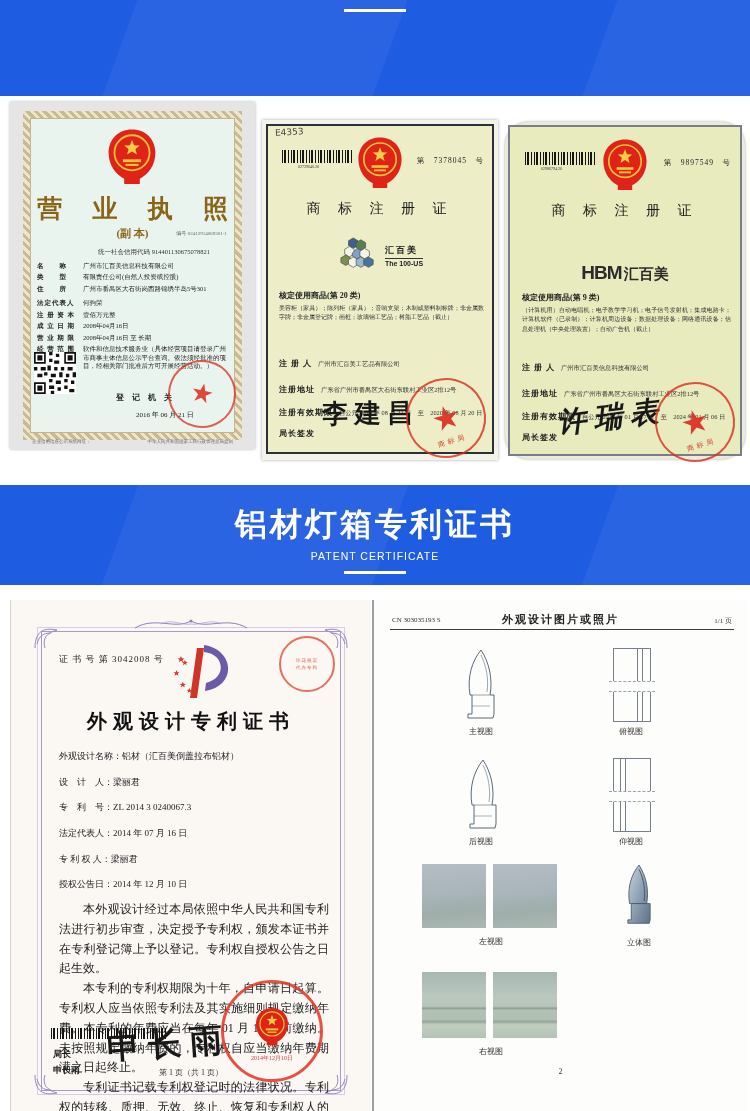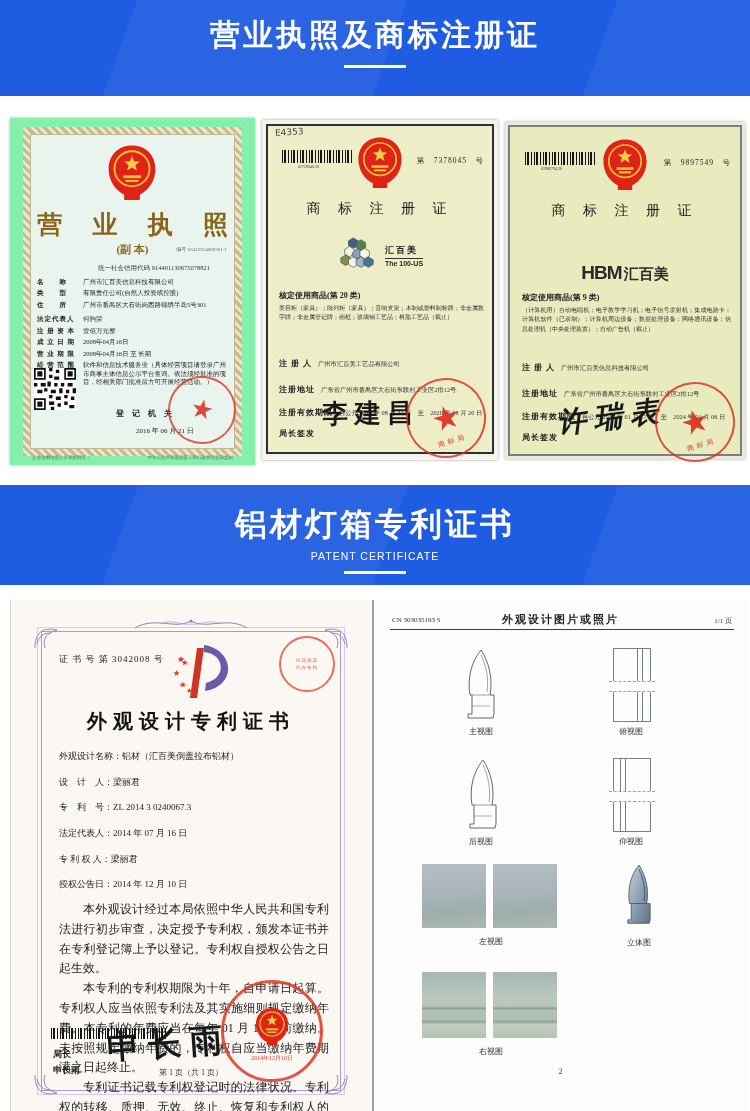--- a/index.html
+++ b/index.html
@@ -16,21 +16,21 @@
           background:rgba(255,255,255,.05);transform:skewX(-20deg);}
   #banner1{top:0;height:96px;}
   #banner2{top:485px;height:100px;}
   .banner .t{position:relative;z-index:2;font-weight:bold;letter-spacing:3px;}
   #banner1 .t{font-size:30px;margin-top:15px;}
   #banner2 .t{font-size:32px;margin-top:18px;}
   .banner .s{position:relative;z-index:2;font-size:10.5px;letter-spacing:1px;margin-top:3px;}
   .banner .bar{position:relative;z-index:2;width:62px;height:3px;background:#fff;margin:9px auto 0;}
 
   
-  #license{position:absolute;left:10px;top:118px;width:245px;height:347px;background:#86efac;
+  #license{position:absolute;left:10px;top:102px;width:245px;height:347px;background:#e5e5e5;
            box-shadow:0 0 3px rgba(0,0,0,.3);}
   .lace{position:absolute;left:13px;right:13px;top:9px;bottom:9px;
         background:repeating-linear-gradient(45deg,#c9bb91 0 3px,#ece4cd 3px 6px);}
   .lace-in{position:absolute;left:20px;right:20px;top:16px;bottom:16px;background:#eaf4ee;
         border:1px solid #c4b68c;}
   .l-emblem{left:96px;top:26px;width:52px;height:60px;}
   .l-title{left:0;top:90px;width:100%;text-align:center;font-size:25px;font-weight:bold;
            color:#8a6418;letter-spacing:12px;text-indent:12px;}
   .l-copy{left:0;top:124px;width:100%;text-align:center;font-size:11px;font-weight:bold;color:#8a6418;}
   .l-serial{right:28px;top:128px;font-size:5px;color:#666;}
@@ -43,21 +43,21 @@
   .l-qr{left:24px;top:250px;width:42px;height:42px;}
   .l-registrar{left:106px;top:290px;font-size:8px;font-weight:bold;letter-spacing:3px;}
   .l-date{left:126px;top:308px;font-size:7px;}
   .l-foot{left:22px;right:22px;bottom:5px;display:flex;justify-content:space-between;
           font-size:4.5px;color:#666;}
 
   
   .tmcert{position:absolute;box-shadow:0 0 3px rgba(0,0,0,.35);}
   #tm1{left:262px;top:120px;width:236px;height:340px;background:#f4f3ea;}
   #tm1 .paper{position:absolute;left:4px;right:4px;top:4px;bottom:6px;border:2px solid #2a3138;background:#edeec8;}
-  #tm2{left:505px;top:122px;width:240px;height:337px;background:#eceada;}
+  #tm2{left:505px;top:122px;width:240px;height:337px;background:#eceada;border-radius:24px;}
   #tm2 .paper{position:absolute;left:3px;right:3px;top:3px;bottom:3px;border:2px solid #797f86;background:#e8ebbe;}
   .hand{left:13px;top:7px;font-size:9px;font-family:"DejaVu Sans",sans-serif;color:#444;transform:rotate(-3deg);}
   .bc{background:repeating-linear-gradient(90deg,#151515 0 1px,transparent 1px 2px,#151515 2px 4px,transparent 4px 6px,#151515 6px 7px,transparent 7px 9px);}
   .tm-bc{left:20px;top:30px;width:70px;height:13px;}
   .tm-bcnum{left:36px;top:44px;font-size:4px;color:#333;}
   .tm-num{right:14px;top:36px;font-size:7.5px;letter-spacing:1px;}
   .tm-emblem{left:50%;transform:translateX(-50%);top:16px;width:48px;height:56px;}
   .tm-title{left:0;top:80px;width:100%;text-align:center;font-size:14px;font-weight:normal;letter-spacing:7px;color:#1c1c1c;}
   .goods-h{left:17px;top:170px;font-size:8px;font-weight:bold;}
   .goods{left:17px;right:14px;top:184px;font-size:6px;line-height:1.55;text-align:justify;color:#333;}
@@ -154,21 +154,20 @@
     <path d="M21,2 C29,14 33,31 30,47 L34,47 L34,66 L33,70 L8,70 L8,66 L12,66 L12,47 L10,47 C7,29 12,13 21,2 Z" fill="none" stroke="#5a6a7a" stroke-width="1"></path>
     <path d="M21,7 C26,17 29,31 27,44" fill="none" stroke="#5a6a7a" stroke-width="0.6"></path>
     <line x1="12" y1="47" x2="30" y2="47" stroke="#5a6a7a" stroke-width="0.6"></line>
     <line x1="12" y1="58" x2="30" y2="58" stroke="#5a6a7a" stroke-width="0.5"></line>
   </symbol>
 </svg>
 
 <div class="page">
 
   <header class="banner" id="banner1">
-    <div class="t">营业执照及商标注册证</div>
     <div class="bar"></div>
   </header>
 
   <div id="license">
     <div class="lace"></div>
     <div class="lace-in"></div>
     <svg class="abs l-emblem">
         <use href="#emblem"></use>
       </svg>
     <div class="abs l-title">营 业 执 照</div>

